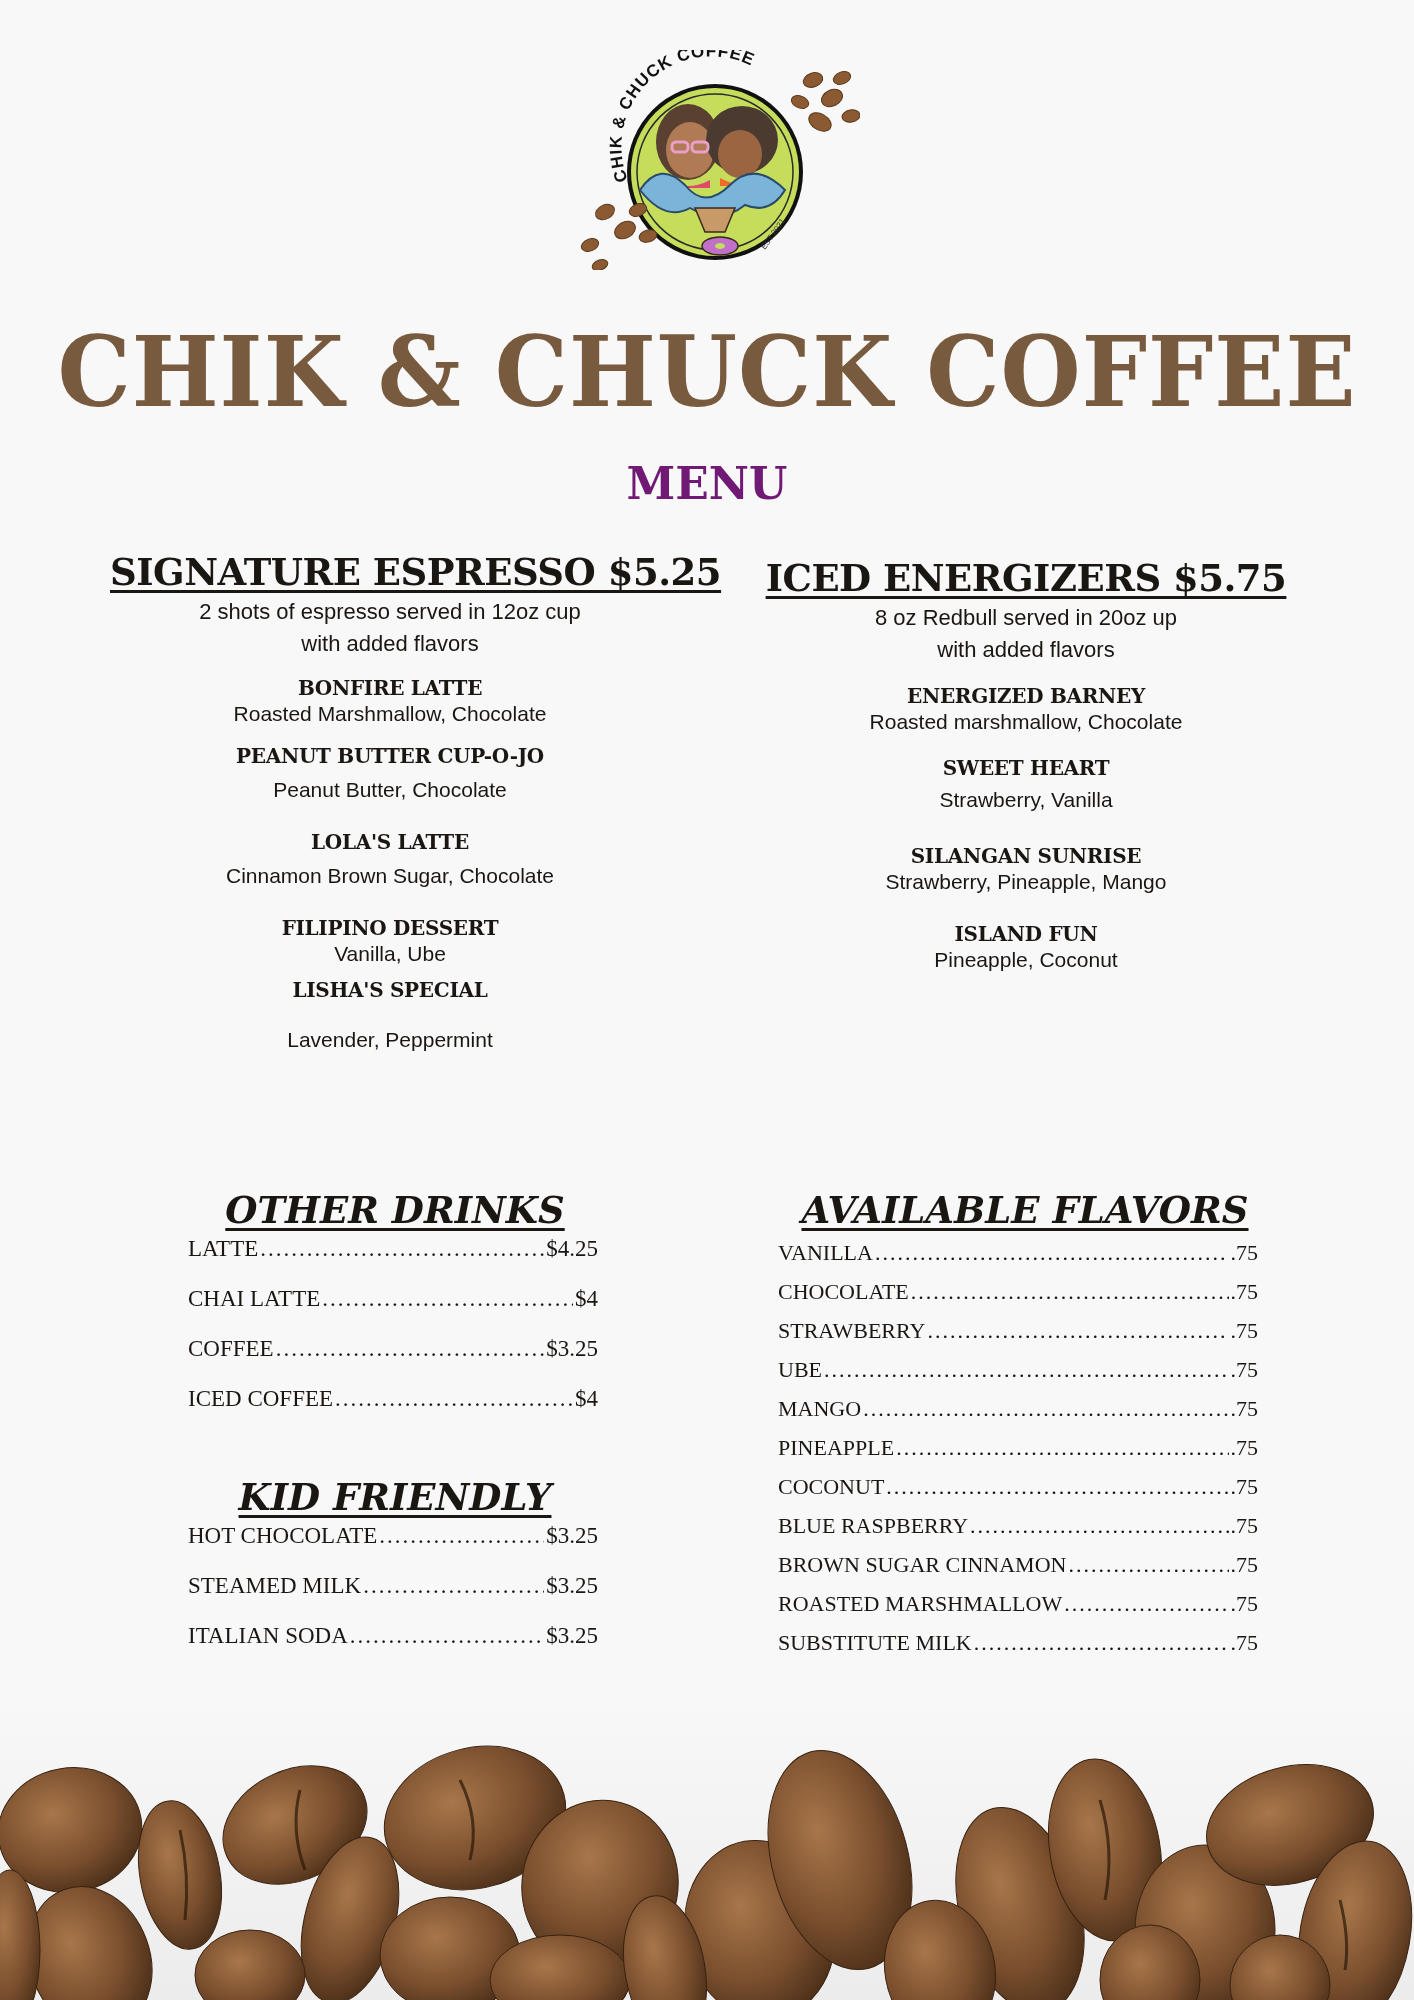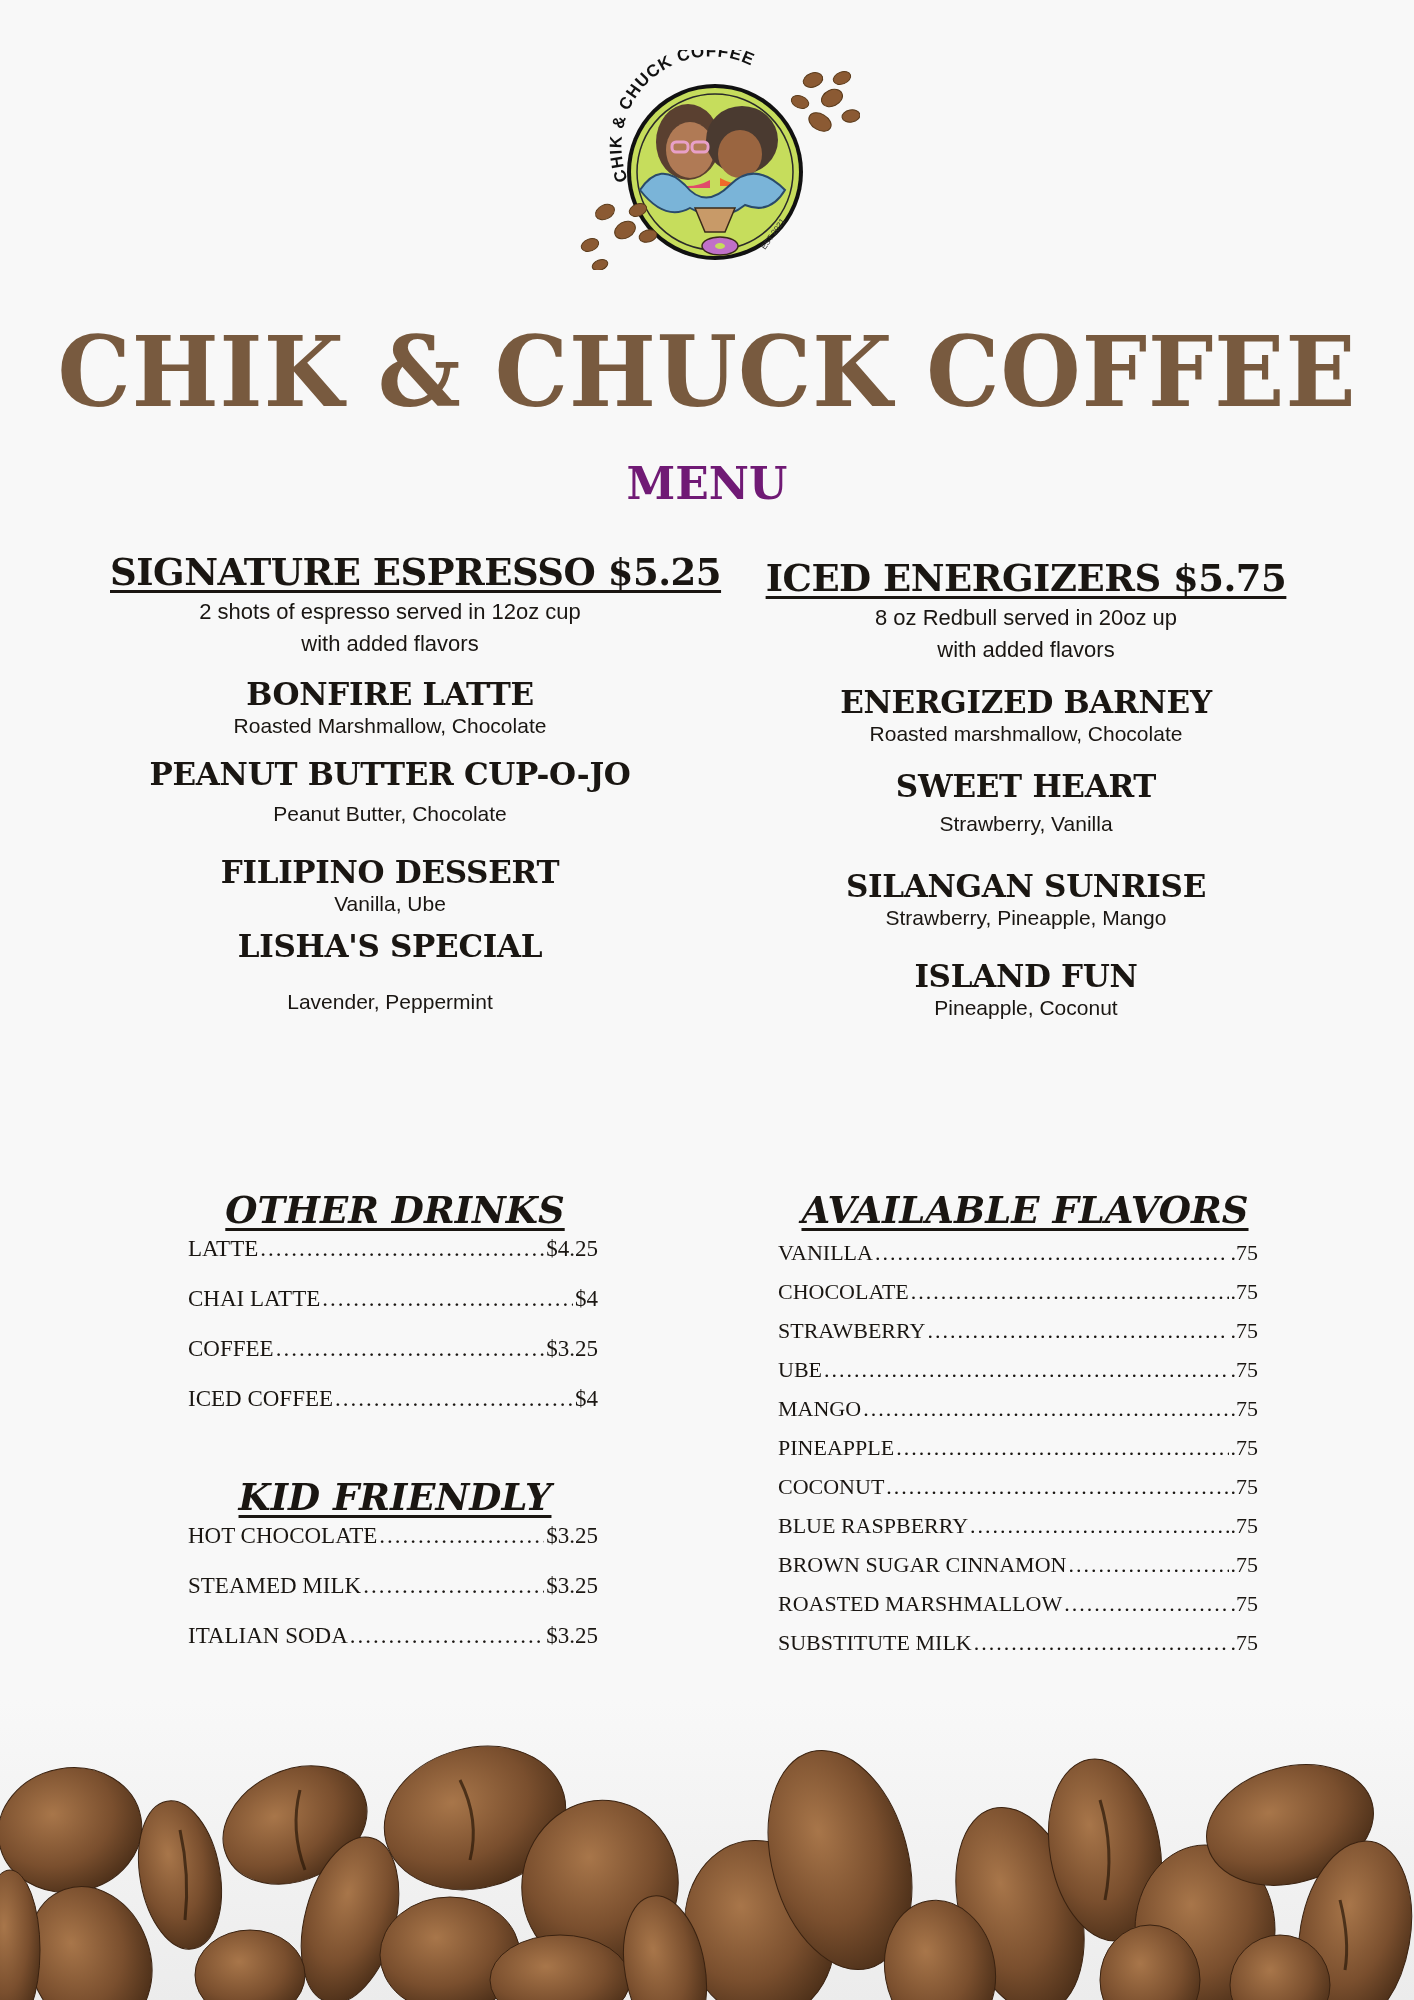--- a/index.html
+++ b/index.html
@@ -33,21 +33,21 @@
     .col { width: 560px; }
     #col-left { left: 110px; top: 550px; }
     #col-right { left: 746px; top: 556px; }
     .sec-head {
       font-family: "DejaVu Serif", serif; font-weight: bold; font-size: 37px;
       text-decoration: underline; text-decoration-thickness: 3px; text-underline-offset: 5px;
       white-space: nowrap; letter-spacing: -0.5px;
     }
     .sec-desc { font-size: 22px; line-height: 32px; margin-top: 2px; }
     .drink-name {
-      font-family: "DejaVu Serif", serif; font-weight: bold; font-size: 31px;
+      font-family: "DejaVu Serif", serif; font-weight: bold; font-size: 20px;
       white-space: nowrap; letter-spacing: -0.3px;
     }
     .drink-flavors { font-size: 21px; line-height: 28px; }
 
     
     .list-head {
       font-family: "DejaVu Serif", serif; font-weight: bold; font-style: italic;
       font-size: 37px; text-decoration: underline; text-decoration-thickness: 3px;
       text-underline-offset: 5px; white-space: nowrap;
     }
@@ -130,20 +130,24 @@
     <div>2 shots of espresso served in 12oz cup</div>
     <div>with added flavors</div>
   </div>
   <div style="margin-top:16px">
     <div class="drink-name">BONFIRE LATTE</div>
     <div class="drink-flavors">Roasted Marshmallow, Chocolate</div>
   </div>
   <div style="margin-top:16px">
     <div class="drink-name">PEANUT BUTTER CUP-O-JO</div>
     <div class="drink-flavors" style="margin-top:8px">Peanut Butter, Chocolate</div>
+  </div>
+  <div style="margin-top:26px">
+    <div class="drink-name">LOLA'S LATTE</div>
+    <div class="drink-flavors" style="margin-top:8px">Cinnamon Brown Sugar, Chocolate</div>
   </div>
   <div style="margin-top:26px">
     <div class="drink-name">FILIPINO DESSERT</div>
     <div class="drink-flavors">Vanilla, Ube</div>
   </div>
   <div style="margin-top:10px">
     <div class="drink-name">LISHA'S SPECIAL</div>
     <div class="drink-flavors" style="margin-top:24px">Lavender, Peppermint</div>
   </div>
 </div>

